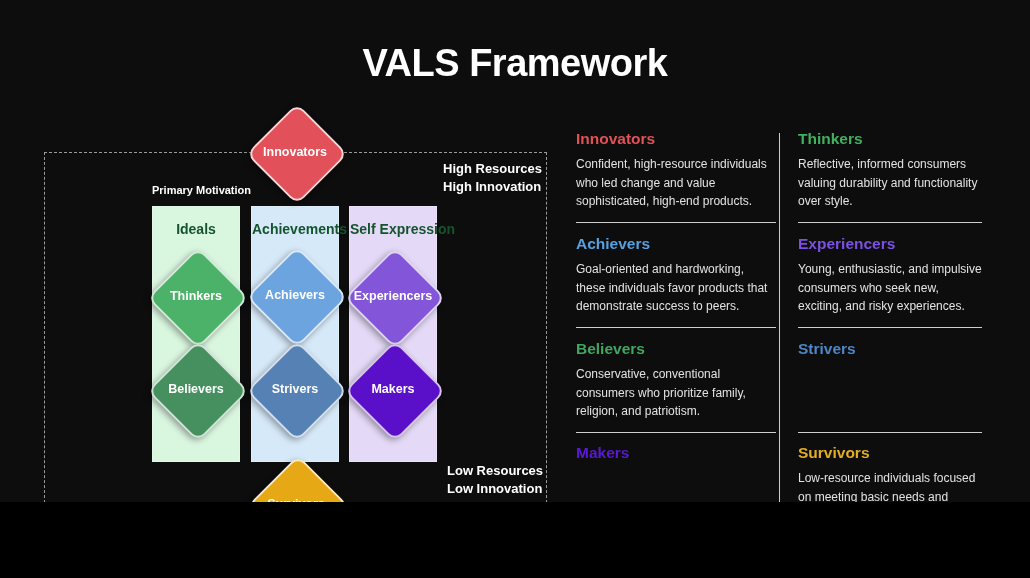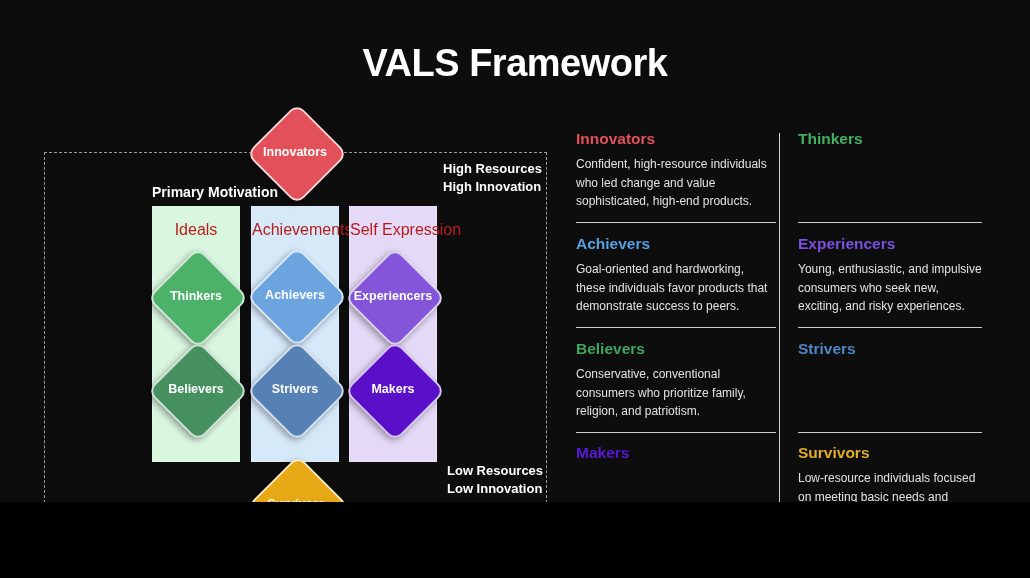--- a/index.html
+++ b/index.html
@@ -15,36 +15,36 @@
     text-align:center; color:#fff; font-size:38px; font-weight:bold;
     letter-spacing:-0.5px;
   }
   
   .dashed-box {
     position:absolute; left:44px; top:152px; width:501px; height:349px;
     border:1px dashed #9a9a9a;
   }
   .primary-motivation {
     position:absolute; left:152px; top:184px;
-    color:#fff; font-size:14px; font-weight:bold;
+    color:#fff; font-size:11px; font-weight:bold;
   }
   .corner-label {
     position:absolute; color:#ffffff; font-size:13px; font-weight:bold;
     line-height:18px; white-space:nowrap;
   }
   .corner-label.high { left:443px; top:160px; }
   .corner-label.low  { left:447px; top:462px; }
   .vcol {
     position:absolute; top:206px; height:256px; width:88px;
     border:1px solid rgba(255,255,255,0.25);
     box-sizing:border-box;
   }
   .vcol .vcol-header {
-    margin-top:14px; text-align:center; color:#b91c1c;
-    font-size:16px; font-weight:normal; white-space:nowrap;
+    margin-top:14px; text-align:center; color:#14532d;
+    font-size:14px; font-weight:bold; white-space:nowrap;
   }
   .col-ideals   { left:152px; background:#d9f6df; }
   .col-achieve  { left:251px; background:#d6e9f8; }
   .col-selfexp  { left:349px; background:#e4d9f6; }
   .diamond {
     position:absolute; width:96px; height:96px;
     display:flex; align-items:center; justify-content:center;
   }
   .diamond .shape {
     position:absolute; left:14px; top:14px; width:68px; height:68px;
@@ -163,20 +163,21 @@
   </div>
 
   <div class="vdivider"></div>
 
   <div class="desc-cell cL r1 bordered c-innovators">
     <h3>Innovators</h3>
     <p>Confident, high-resource individuals who led change and value sophisticated, high-end products.</p>
   </div>
   <div class="desc-cell cR r1 bordered c-thinkers">
     <h3>Thinkers</h3>
+    <p>Reflective, informed consumers valuing durability and functionality over style.</p>
   </div>
 
   <div class="desc-cell cL r2 bordered c-achievers">
     <h3>Achievers</h3>
     <p>Goal-oriented and hardworking, these individuals favor products that demonstrate success to peers.</p>
   </div>
   <div class="desc-cell cR r2 bordered c-experiencers">
     <h3>Experiencers</h3>
     <p>Young, enthusiastic, and impulsive consumers who seek new, exciting, and risky experiences.</p>
   </div>

